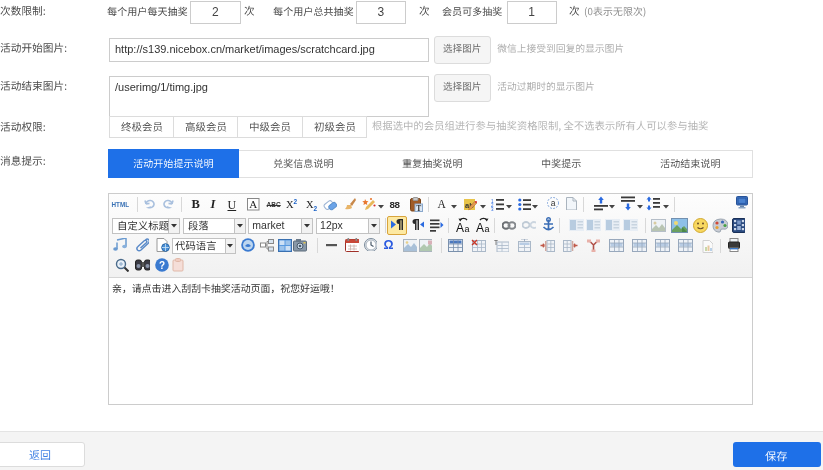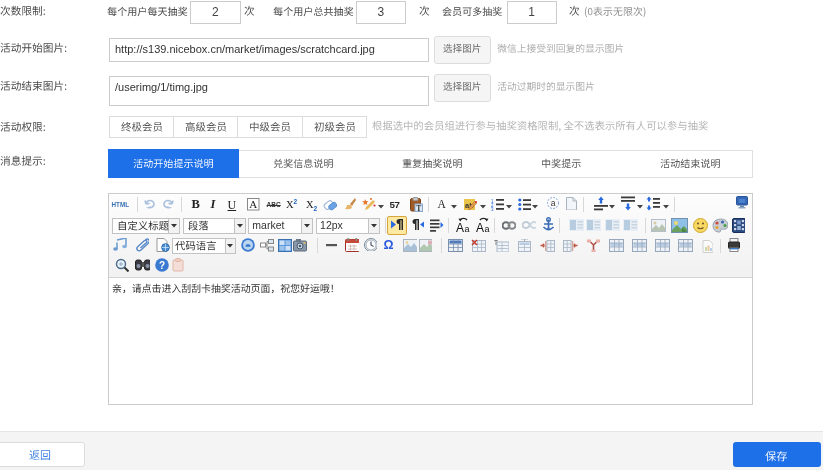--- a/index.html
+++ b/index.html
@@ -42,21 +42,21 @@
 <div class="btn" style="left:434px;top:35.5px;width:56.5px;height:28.5px"></div>
 <div style="position:absolute;left:443.3px;top:43.0px;line-height:0"><svg width="38.4" height="12.7" viewBox="0 -8.83 38.4 12.67">
       <path d="M0.6 -7.3C1.1 -6.9 1.8 -6.2 2.1 -5.7L2.7 -6.2C2.4 -6.6 1.7 -7.3 1.1 -7.7ZM4.3 -7.8C4.1 -6.9 3.6 -6.1 3.1 -5.5C3.3 -5.4 3.6 -5.2 3.7 -5.1C4.0 -5.4 4.2 -5.7 4.4 -6.1H5.8V-4.7H3.1V-4.1H4.8C4.6 -2.8 4.3 -1.9 2.8 -1.4C3.0 -1.2 3.2 -1.0 3.3 -0.8C4.9 -1.4 5.3 -2.5 5.5 -4.1H6.5V-1.8C6.5 -1.1 6.7 -0.9 7.4 -0.9C7.5 -0.9 8.2 -0.9 8.3 -0.9C8.9 -0.9 9.1 -1.2 9.2 -2.4C9.0 -2.5 8.7 -2.6 8.6 -2.7C8.5 -1.7 8.5 -1.6 8.3 -1.6C8.1 -1.6 7.6 -1.6 7.5 -1.6C7.3 -1.6 7.2 -1.6 7.2 -1.8V-4.1H9.1V-4.7H6.5V-6.1H8.7V-6.7H6.5V-8.0H5.8V-6.7H4.7C4.8 -7.0 4.9 -7.3 5.0 -7.6ZM2.4 -4.4H0.5V-3.7H1.7V-0.8C1.3 -0.6 0.9 -0.3 0.4 0.1L0.9 0.8C1.5 0.2 2.0 -0.3 2.3 -0.3C2.5 -0.3 2.8 -0.0 3.2 0.2C3.8 0.6 4.6 0.7 5.8 0.7C6.7 0.7 8.3 0.6 9.1 0.6C9.1 0.3 9.2 -0.0 9.3 -0.2C8.3 -0.1 6.9 -0.0 5.8 -0.0C4.8 -0.0 3.9 -0.1 3.4 -0.4C2.9 -0.7 2.7 -0.9 2.4 -1.0Z M11.3 -8.1V-6.1H10.0V-5.5H11.3V-3.4C10.8 -3.3 10.3 -3.1 9.9 -3.0L10.1 -2.3L11.3 -2.7V-0.1C11.3 0.0 11.3 0.0 11.1 0.1C11.0 0.1 10.6 0.1 10.2 0.0C10.3 0.2 10.4 0.5 10.4 0.7C11.1 0.7 11.4 0.7 11.7 0.6C11.9 0.5 12.0 0.3 12.0 -0.1V-2.9L13.1 -3.3L13.0 -4.0L12.0 -3.6V-5.5H13.1V-6.1H12.0V-8.1ZM17.3 -6.9C17.0 -6.4 16.5 -6.0 16.0 -5.6C15.5 -6.0 15.0 -6.4 14.7 -6.9ZM13.4 -7.6V-6.9H14.0C14.4 -6.3 14.8 -5.7 15.4 -5.2C14.6 -4.8 13.8 -4.4 13.0 -4.2C13.1 -4.1 13.3 -3.8 13.4 -3.6C14.2 -3.9 15.1 -4.3 15.9 -4.8C16.7 -4.3 17.6 -3.9 18.5 -3.6C18.6 -3.8 18.8 -4.1 19.0 -4.2C18.0 -4.4 17.2 -4.8 16.5 -5.2C17.3 -5.8 17.9 -6.5 18.3 -7.3L17.9 -7.6L17.8 -7.6ZM15.6 -4.0V-3.1H13.6V-2.5H15.6V-1.5H13.1V-0.8H15.6V0.8H16.3V-0.8H18.8V-1.5H16.3V-2.5H18.1V-3.1H16.3V-4.0Z M22.8 -2.7C23.6 -2.5 24.5 -2.2 25.1 -1.9L25.4 -2.4C24.8 -2.6 23.9 -3.0 23.1 -3.1ZM21.8 -1.5C23.2 -1.3 24.8 -0.9 25.7 -0.6L26.1 -1.1C25.1 -1.4 23.5 -1.8 22.2 -1.9ZM20.0 -7.6V0.8H20.7V0.4H27.3V0.8H28.0V-7.6ZM20.7 -0.3V-7.0H27.3V-0.3ZM23.2 -6.8C22.7 -6.0 21.9 -5.3 21.0 -4.8C21.2 -4.7 21.4 -4.5 21.6 -4.3C21.8 -4.5 22.1 -4.8 22.4 -5.0C22.7 -4.7 23.1 -4.4 23.5 -4.2C22.6 -3.8 21.7 -3.5 20.9 -3.3C21.0 -3.2 21.1 -2.9 21.2 -2.7C22.2 -3.0 23.2 -3.3 24.1 -3.8C24.9 -3.4 25.8 -3.0 26.7 -2.8C26.8 -3.0 27.0 -3.3 27.1 -3.4C26.3 -3.5 25.4 -3.8 24.7 -4.1C25.4 -4.6 26.0 -5.2 26.4 -5.8L26.0 -6.1L25.9 -6.0H23.4C23.5 -6.2 23.7 -6.4 23.8 -6.6ZM22.8 -5.4 22.9 -5.5H25.4C25.0 -5.1 24.6 -4.8 24.1 -4.5C23.6 -4.7 23.1 -5.1 22.8 -5.4Z M30.5 -7.8V-4.6C30.5 -2.9 30.4 -1.1 29.2 0.2C29.3 0.3 29.6 0.6 29.7 0.8C30.6 -0.2 31.0 -1.4 31.2 -2.6H35.2V0.8H36.0V-3.3H31.2C31.3 -3.7 31.3 -4.2 31.3 -4.6V-4.8H37.5V-5.6H34.8V-8.1H34.0V-5.6H31.3V-7.8Z" fill="#666666"></path>
     </svg></div>
 <div style="position:absolute;left:497.0px;top:42.5px;line-height:0"><svg width="127.4" height="12.9" viewBox="0 -9.02 127.4 12.94">
       <path d="M1.9 -8.2C1.6 -7.6 0.9 -6.8 0.3 -6.3C0.4 -6.2 0.6 -5.9 0.7 -5.7C1.4 -6.3 2.1 -7.2 2.6 -8.0ZM3.2 -3.1V-2.0C3.2 -1.3 3.1 -0.4 2.5 0.3C2.6 0.4 2.9 0.6 2.9 0.7C3.7 -0.0 3.8 -1.1 3.8 -2.0V-2.5H5.1V-1.4C5.1 -1.0 5.0 -0.9 4.9 -0.8C4.9 -0.6 5.1 -0.3 5.1 -0.2C5.3 -0.3 5.5 -0.5 6.7 -1.3C6.6 -1.4 6.5 -1.7 6.5 -1.9L5.7 -1.4V-3.1ZM7.2 -5.6H8.4C8.3 -4.4 8.1 -3.3 7.7 -2.4C7.4 -3.3 7.3 -4.2 7.1 -5.2ZM2.8 -4.4V-3.7H6.0V-3.8C6.2 -3.7 6.3 -3.5 6.4 -3.4C6.5 -3.6 6.6 -3.9 6.7 -4.1C6.9 -3.2 7.1 -2.4 7.4 -1.6C6.9 -0.9 6.4 -0.2 5.6 0.3C5.7 0.4 5.9 0.7 6.0 0.8C6.7 0.3 7.3 -0.2 7.7 -0.9C8.0 -0.2 8.5 0.4 9.0 0.7C9.1 0.6 9.3 0.3 9.5 0.2C8.9 -0.2 8.4 -0.8 8.1 -1.6C8.6 -2.7 8.9 -4.0 9.1 -5.6H9.4V-6.2H7.4C7.5 -6.8 7.6 -7.5 7.7 -8.1L7.0 -8.2C6.8 -6.7 6.6 -5.2 6.0 -4.2V-4.4ZM3.0 -7.4V-5.1H6.0V-7.4H5.5V-5.7H4.8V-8.2H4.2V-5.7H3.5V-7.4ZM2.1 -6.3C1.7 -5.2 0.9 -4.2 0.2 -3.5C0.3 -3.3 0.5 -3.0 0.6 -2.9C0.9 -3.1 1.2 -3.5 1.4 -3.8V0.8H2.1V-4.8C2.4 -5.2 2.6 -5.6 2.8 -6.0Z M13.5 -5.2V-4.6H18.3V-5.2ZM13.5 -3.8V-3.2H18.3V-3.8ZM12.8 -6.6V-6.0H19.1V-6.6ZM15.1 -8.0C15.4 -7.6 15.7 -7.0 15.8 -6.7L16.5 -7.0C16.3 -7.3 16.0 -7.8 15.7 -8.2ZM13.4 -2.4V0.8H14.1V0.4H17.7V0.8H18.4V-2.4ZM14.1 -0.2V-1.8H17.7V-0.2ZM12.3 -8.2C11.8 -6.7 11.0 -5.2 10.1 -4.3C10.2 -4.1 10.5 -3.8 10.5 -3.6C10.8 -4.0 11.2 -4.4 11.5 -4.9V0.8H12.1V-6.0C12.5 -6.7 12.7 -7.3 13.0 -8.0Z M23.8 -8.1V-0.4H20.1V0.3H28.9V-0.4H24.6V-4.3H28.2V-5.1H24.6V-8.1Z M33.9 -6.2C34.2 -5.8 34.4 -5.3 34.6 -4.9L35.2 -5.2C35.0 -5.5 34.7 -6.1 34.4 -6.5ZM31.0 -8.2V-6.3H29.8V-5.6H31.0V-3.4C30.5 -3.3 30.0 -3.1 29.7 -3.0L29.9 -2.3L31.0 -2.7V-0.1C31.0 0.0 30.9 0.1 30.8 0.1C30.7 0.1 30.3 0.1 30.0 0.1C30.0 0.3 30.1 0.6 30.2 0.8C30.7 0.8 31.1 0.7 31.3 0.6C31.6 0.5 31.7 0.3 31.7 -0.1V-2.9L32.6 -3.2L32.5 -3.9L31.7 -3.6V-5.6H32.6V-6.3H31.7V-8.2ZM35.0 -8.0C35.1 -7.8 35.3 -7.5 35.4 -7.2H33.2V-6.6H38.5V-7.2H36.2C36.0 -7.5 35.8 -7.9 35.6 -8.2ZM36.9 -6.4C36.8 -6.0 36.4 -5.3 36.1 -4.9H32.8V-4.3H38.7V-4.9H36.8C37.1 -5.3 37.4 -5.8 37.6 -6.2ZM36.9 -2.6C36.7 -1.9 36.4 -1.5 36.0 -1.1C35.4 -1.3 34.9 -1.5 34.3 -1.6C34.5 -1.9 34.7 -2.2 34.9 -2.6ZM33.3 -1.3C34.0 -1.1 34.7 -0.9 35.3 -0.6C34.7 -0.2 33.7 0.0 32.5 0.1C32.7 0.3 32.8 0.6 32.8 0.8C34.3 0.6 35.3 0.2 36.1 -0.3C36.9 0.1 37.6 0.5 38.1 0.8L38.6 0.2C38.1 -0.1 37.4 -0.4 36.7 -0.8C37.1 -1.2 37.4 -1.8 37.6 -2.6H38.8V-3.2H35.3C35.5 -3.5 35.6 -3.8 35.7 -4.1L35.0 -4.2C34.9 -3.9 34.7 -3.5 34.5 -3.2H32.7V-2.6H34.2C33.9 -2.1 33.6 -1.7 33.3 -1.3Z M47.2 -8.3C45.6 -7.9 42.5 -7.7 40.0 -7.5C40.1 -7.4 40.2 -7.1 40.2 -6.9C42.7 -7.0 45.8 -7.3 47.7 -7.7ZM43.4 -6.9C43.7 -6.5 43.9 -5.8 43.9 -5.5L44.6 -5.6C44.6 -6.0 44.3 -6.6 44.1 -7.1ZM46.8 -7.1C46.6 -6.6 46.2 -5.9 45.9 -5.4H41.6L42.1 -5.6C42.0 -5.9 41.7 -6.5 41.5 -6.9L40.8 -6.7C41.1 -6.3 41.4 -5.8 41.5 -5.4H39.9V-3.4H40.6V-4.8H47.6V-3.4H48.3V-5.4H46.6C46.9 -5.8 47.3 -6.4 47.5 -6.9ZM46.0 -3.0C45.5 -2.3 44.9 -1.7 44.1 -1.3C43.3 -1.7 42.7 -2.3 42.2 -3.0ZM41.1 -3.6V-3.0H41.5L41.4 -2.9C41.9 -2.1 42.6 -1.4 43.4 -0.9C42.3 -0.4 41.0 -0.1 39.7 0.1C39.9 0.3 40.1 0.6 40.1 0.8C41.6 0.5 42.9 0.1 44.1 -0.5C45.2 0.1 46.6 0.5 48.0 0.8C48.1 0.5 48.3 0.2 48.5 0.1C47.1 -0.1 45.9 -0.4 44.8 -0.9C45.8 -1.5 46.6 -2.3 47.1 -3.4L46.6 -3.7L46.5 -3.6Z M55.3 -7.4V-1.5H56.0V-7.4ZM57.2 -8.1V-0.4C57.2 -0.2 57.2 -0.1 57.0 -0.1C56.8 -0.1 56.3 -0.1 55.7 -0.2C55.8 0.0 56.0 0.4 56.0 0.6C56.7 0.6 57.2 0.6 57.5 0.4C57.8 0.3 57.9 0.1 57.9 -0.4V-8.1ZM49.6 -0.4 49.8 0.3C51.1 0.0 52.9 -0.3 54.7 -0.7L54.6 -1.3L52.6 -0.9V-2.5H54.5V-3.1H52.6V-4.2H51.9V-3.1H50.0V-2.5H51.9V-0.8ZM50.2 -4.3C50.4 -4.4 50.8 -4.4 53.8 -4.7C54.0 -4.5 54.1 -4.3 54.2 -4.1L54.7 -4.5C54.4 -5.1 53.8 -6.0 53.3 -6.6L52.7 -6.3C53.0 -6.0 53.2 -5.7 53.4 -5.3L50.9 -5.1C51.3 -5.6 51.7 -6.3 52.1 -6.9H54.7V-7.6H49.7V-6.9H51.3C50.9 -6.2 50.5 -5.6 50.4 -5.4C50.2 -5.2 50.1 -5.0 49.9 -5.0C50.0 -4.8 50.1 -4.5 50.2 -4.3Z M62.5 -4.9H64.9V-2.7H62.5ZM61.8 -5.6V-2.0H65.6V-5.6ZM59.6 -7.8V0.8H60.4V0.2H67.0V0.8H67.8V-7.8ZM60.4 -0.5V-7.1H67.0V-0.5Z M71.4 -4.3H76.0V-3.7H71.4ZM71.4 -5.5H76.0V-4.8H71.4ZM70.7 -6.0V-3.1H71.8C71.2 -2.4 70.4 -1.7 69.5 -1.2C69.7 -1.1 69.9 -0.9 70.0 -0.8C70.4 -1.0 70.8 -1.3 71.2 -1.6C71.6 -1.2 72.1 -0.8 72.7 -0.5C71.5 -0.2 70.2 0.0 68.9 0.1C69.0 0.3 69.2 0.6 69.2 0.8C70.7 0.6 72.2 0.4 73.6 -0.1C74.8 0.3 76.1 0.6 77.6 0.7C77.7 0.5 77.9 0.2 78.0 0.1C76.7 -0.0 75.5 -0.2 74.4 -0.5C75.3 -1.0 76.1 -1.5 76.6 -2.2L76.2 -2.5L76.0 -2.5H72.1C72.3 -2.7 72.4 -2.9 72.6 -3.1L72.5 -3.1H76.7V-6.0ZM71.2 -8.2C70.8 -7.3 69.9 -6.4 69.1 -5.8C69.2 -5.6 69.4 -5.3 69.5 -5.2C70.1 -5.6 70.6 -6.1 71.0 -6.7H77.4V-7.3H71.5C71.6 -7.5 71.8 -7.8 71.9 -8.0ZM75.5 -1.9C75.0 -1.5 74.3 -1.1 73.5 -0.8C72.8 -1.1 72.2 -1.5 71.7 -1.9Z M83.8 -4.1C84.3 -3.4 85.0 -2.5 85.3 -1.9L85.9 -2.2C85.6 -2.8 84.9 -3.8 84.4 -4.5ZM80.8 -8.3C80.7 -7.8 80.5 -7.1 80.4 -6.7H79.3V0.5H79.9V-0.2H82.7V-6.7H81.0C81.2 -7.1 81.4 -7.6 81.5 -8.1ZM79.9 -6.0H82.0V-3.9H79.9ZM79.9 -0.9V-3.3H82.0V-0.9ZM84.3 -8.3C83.9 -6.9 83.4 -5.6 82.7 -4.7C82.9 -4.6 83.2 -4.4 83.4 -4.3C83.7 -4.7 84.0 -5.3 84.3 -6.0H86.8C86.7 -2.1 86.5 -0.6 86.2 -0.2C86.1 -0.1 86.0 -0.1 85.8 -0.1C85.6 -0.1 85.0 -0.1 84.3 -0.1C84.5 0.1 84.5 0.4 84.6 0.6C85.1 0.6 85.7 0.6 86.0 0.6C86.4 0.6 86.6 0.5 86.8 0.2C87.2 -0.3 87.3 -1.8 87.5 -6.3C87.5 -6.4 87.5 -6.7 87.5 -6.7H84.5C84.7 -7.1 84.8 -7.6 85.0 -8.1Z M90.6 -5.6H95.6V-4.6H90.6ZM90.6 -7.2H95.6V-6.2H90.6ZM89.9 -7.8V-4.0H96.4V-7.8ZM96.2 -3.2C95.9 -2.6 95.3 -1.8 94.9 -1.2L95.5 -1.0C95.9 -1.5 96.5 -2.3 96.9 -2.9ZM89.4 -2.9C89.8 -2.3 90.3 -1.4 90.5 -0.9L91.1 -1.2C90.9 -1.7 90.4 -2.5 90.0 -3.2ZM93.8 -3.6V-0.4H92.3V-3.6H91.6V-0.4H88.6V0.3H97.6V-0.4H94.5V-3.6Z M100.3 -3.4C99.9 -2.3 99.1 -1.2 98.3 -0.5C98.5 -0.5 98.9 -0.2 99.0 -0.1C99.8 -0.9 100.6 -2.0 101.0 -3.2ZM104.7 -3.1C105.4 -2.2 106.2 -0.9 106.4 -0.1L107.2 -0.4C106.9 -1.3 106.1 -2.5 105.4 -3.4ZM99.5 -7.5V-6.8H106.4V-7.5ZM98.6 -5.1V-4.4H102.5V-0.2C102.5 -0.0 102.5 0.0 102.3 0.0C102.1 0.0 101.4 0.0 100.8 0.0C100.9 0.2 101.0 0.5 101.0 0.8C101.9 0.8 102.5 0.8 102.8 0.6C103.2 0.5 103.3 0.3 103.3 -0.2V-4.4H107.2V-5.1Z M111.5 -2.7C112.3 -2.6 113.3 -2.2 113.8 -2.0L114.1 -2.5C113.6 -2.7 112.6 -3.0 111.8 -3.2ZM110.5 -1.5C111.8 -1.3 113.5 -0.9 114.5 -0.6L114.8 -1.1C113.9 -1.5 112.2 -1.8 110.8 -2.0ZM108.6 -7.8V0.8H109.3V0.4H116.1V0.8H116.8V-7.8ZM109.3 -0.3V-7.1H116.1V-0.3ZM111.9 -6.9C111.4 -6.1 110.5 -5.4 109.7 -4.9C109.8 -4.8 110.1 -4.5 110.2 -4.4C110.5 -4.6 110.8 -4.9 111.1 -5.1C111.4 -4.8 111.8 -4.5 112.2 -4.3C111.3 -3.9 110.4 -3.6 109.5 -3.4C109.6 -3.3 109.8 -3.0 109.9 -2.8C110.8 -3.0 111.8 -3.4 112.8 -3.9C113.6 -3.4 114.5 -3.1 115.5 -2.9C115.5 -3.1 115.7 -3.3 115.9 -3.5C115.0 -3.6 114.1 -3.9 113.4 -4.2C114.1 -4.7 114.7 -5.3 115.1 -5.9L114.7 -6.2L114.6 -6.2H112.1C112.2 -6.3 112.4 -6.5 112.5 -6.7ZM111.5 -5.5 111.6 -5.6H114.1C113.8 -5.2 113.3 -4.9 112.8 -4.6C112.3 -4.8 111.8 -5.2 111.5 -5.5Z M119.4 -8.0V-4.7C119.4 -3.0 119.2 -1.2 118.0 0.2C118.2 0.4 118.4 0.6 118.6 0.8C119.5 -0.2 119.9 -1.4 120.0 -2.6H124.1V0.8H124.9V-3.4H120.1C120.1 -3.8 120.1 -4.3 120.1 -4.7V-4.9H126.4V-5.7H123.7V-8.2H122.9V-5.7H120.1V-8.0Z" fill="#aaaaaa"></path>
     </svg></div>
 <div style="position:absolute;left:0.0px;top:79.7px;line-height:0"><svg width="67.2" height="14.1" viewBox="0 -9.84 67.2 14.12">
       <path d="M1.0 -8.3C1.6 -7.9 2.5 -7.4 3.0 -7.1L3.4 -7.7C3.0 -8.0 2.1 -8.5 1.4 -8.8ZM0.4 -5.3C1.1 -5.0 2.0 -4.5 2.4 -4.2L2.9 -4.8C2.4 -5.1 1.5 -5.6 0.9 -5.9ZM0.7 0.2 1.4 0.7C2.0 -0.3 2.8 -1.6 3.3 -2.7L2.7 -3.3C2.1 -2.1 1.3 -0.7 0.7 0.2ZM3.4 -5.9V-5.1H6.5V-3.3H4.2V0.8H4.9V0.4H8.8V0.8H9.5V-3.3H7.3V-5.1H10.2V-5.9H7.3V-7.7C8.2 -7.9 9.1 -8.1 9.8 -8.3L9.1 -8.9C8.0 -8.5 5.8 -8.2 3.9 -8.0C4.0 -7.8 4.1 -7.5 4.2 -7.3C4.9 -7.4 5.7 -7.5 6.5 -7.6V-5.9ZM4.9 -0.3V-2.6H8.8V-0.3Z M11.7 -8.1V-7.4H15.8V-8.1ZM17.7 -8.8C17.7 -8.0 17.7 -7.3 17.7 -6.5H16.1V-5.7H17.6C17.5 -3.3 17.1 -1.1 15.6 0.3C15.8 0.4 16.1 0.7 16.2 0.8C17.8 -0.7 18.3 -3.1 18.4 -5.7H20.0C19.9 -1.9 19.8 -0.5 19.5 -0.2C19.4 -0.1 19.2 -0.0 19.0 -0.0C18.8 -0.0 18.3 -0.0 17.7 -0.1C17.8 0.1 17.9 0.5 17.9 0.7C18.5 0.7 19.1 0.7 19.4 0.7C19.7 0.7 19.9 0.6 20.2 0.3C20.5 -0.2 20.7 -1.7 20.8 -6.1C20.8 -6.2 20.8 -6.5 20.8 -6.5H18.4C18.5 -7.3 18.5 -8.0 18.5 -8.8ZM11.7 -0.5 11.7 -0.5V-0.5C11.9 -0.6 12.3 -0.7 15.3 -1.4L15.5 -0.7L16.2 -0.9C16.0 -1.7 15.5 -2.9 15.1 -3.9L14.4 -3.7C14.6 -3.2 14.9 -2.6 15.0 -2.1L12.5 -1.5C12.9 -2.5 13.3 -3.7 13.6 -4.8H16.0V-5.6H11.3V-4.8H12.8C12.5 -3.6 12.0 -2.3 11.9 -2.0C11.7 -1.6 11.6 -1.3 11.4 -1.2C11.5 -1.0 11.6 -0.6 11.7 -0.5Z M21.8 -0.6 21.9 0.3C23.0 0.0 24.4 -0.3 25.7 -0.6L25.7 -1.3C24.2 -1.0 22.8 -0.7 21.8 -0.6ZM22.0 -4.6C22.2 -4.6 22.4 -4.7 23.8 -4.9C23.3 -4.2 22.9 -3.6 22.7 -3.4C22.3 -3.1 22.1 -2.8 21.8 -2.7C21.9 -2.5 22.0 -2.1 22.1 -2.0C22.3 -2.1 22.7 -2.2 25.7 -2.7C25.7 -2.9 25.6 -3.2 25.7 -3.4L23.3 -3.1C24.1 -4.0 25.0 -5.1 25.7 -6.3L25.0 -6.7C24.8 -6.3 24.5 -6.0 24.3 -5.6L22.9 -5.5C23.5 -6.4 24.1 -7.5 24.6 -8.6L23.8 -8.9C23.3 -7.7 22.6 -6.3 22.3 -6.0C22.1 -5.7 21.9 -5.4 21.7 -5.4C21.8 -5.1 22.0 -4.7 22.0 -4.6ZM28.2 -9.0V-7.6H25.8V-6.8H28.2V-5.1H26.0V-4.3H31.3V-5.1H29.1V-6.8H31.5V-7.6H29.1V-9.0ZM26.3 -3.3V0.8H27.1V0.4H30.2V0.8H31.0V-3.3ZM27.1 -0.3V-2.5H30.2V-0.3Z M33.7 -5.9V-2.8H36.6C35.6 -1.7 34.0 -0.7 32.5 -0.2C32.7 -0.0 33.0 0.3 33.1 0.5C34.5 -0.1 36.0 -1.1 37.0 -2.2V0.9H37.8V-2.3C38.9 -1.1 40.4 -0.1 41.9 0.5C42.0 0.3 42.2 -0.0 42.4 -0.2C40.9 -0.7 39.3 -1.7 38.3 -2.8H41.3V-5.9H37.8V-7.1H42.0V-7.9H37.8V-9.0H37.0V-7.9H32.9V-7.1H37.0V-5.9ZM34.4 -5.2H37.0V-3.6H34.4ZM37.8 -5.2H40.5V-3.6H37.8Z M46.8 -3.0C47.7 -2.8 48.8 -2.4 49.4 -2.1L49.7 -2.7C49.1 -3.0 48.0 -3.3 47.2 -3.5ZM45.7 -1.6C47.2 -1.4 49.1 -1.0 50.1 -0.7L50.5 -1.3C49.4 -1.6 47.6 -2.0 46.1 -2.2ZM43.7 -8.5V0.9H44.5V0.4H51.8V0.9H52.6V-8.5ZM44.5 -0.3V-7.8H51.8V-0.3ZM47.2 -7.6C46.7 -6.7 45.8 -5.9 44.9 -5.3C45.0 -5.2 45.3 -5.0 45.4 -4.8C45.7 -5.1 46.1 -5.3 46.4 -5.6C46.7 -5.3 47.1 -4.9 47.6 -4.6C46.6 -4.2 45.6 -3.9 44.7 -3.7C44.8 -3.6 45.0 -3.2 45.0 -3.0C46.1 -3.3 47.2 -3.7 48.2 -4.2C49.1 -3.8 50.1 -3.4 51.2 -3.2C51.3 -3.4 51.5 -3.6 51.6 -3.8C50.7 -3.9 49.7 -4.2 48.9 -4.6C49.7 -5.1 50.4 -5.8 50.8 -6.5L50.4 -6.8L50.2 -6.7H47.5C47.6 -6.9 47.8 -7.1 47.9 -7.3ZM46.8 -6.0 46.9 -6.1H49.7C49.3 -5.7 48.8 -5.3 48.2 -5.0C47.7 -5.3 47.2 -5.6 46.8 -6.0Z M55.4 -8.7V-5.1C55.4 -3.3 55.3 -1.3 53.9 0.2C54.1 0.4 54.4 0.7 54.5 0.9C55.5 -0.2 56.0 -1.5 56.1 -2.9H60.6V0.9H61.5V-3.7H56.2C56.2 -4.2 56.3 -4.7 56.3 -5.1V-5.4H63.2V-6.2H60.1V-9.0H59.3V-6.2H56.3V-8.7Z M65.7 -4.2C66.1 -4.2 66.4 -4.5 66.4 -4.9C66.4 -5.4 66.1 -5.7 65.7 -5.7C65.3 -5.7 65.0 -5.4 65.0 -4.9C65.0 -4.5 65.3 -4.2 65.7 -4.2ZM65.7 0.1C66.1 0.1 66.4 -0.2 66.4 -0.6C66.4 -1.0 66.1 -1.3 65.7 -1.3C65.3 -1.3 65.0 -1.0 65.0 -0.6C65.0 -0.2 65.3 0.1 65.7 0.1Z" fill="#4a4a4a"></path>
     </svg></div>
-<div class="inp" style="left:109px;top:76px;width:320px;height:30px;padding-left:5px">/userimg/1/timg.jpg</div>
+<div class="inp" style="left:109px;top:76px;width:320px;height:41px;padding-left:5px">/userimg/1/timg.jpg</div>
 <div class="btn" style="left:434px;top:73.5px;width:56.5px;height:28.5px"></div>
 <div style="position:absolute;left:443.3px;top:81.0px;line-height:0"><svg width="38.4" height="12.7" viewBox="0 -8.83 38.4 12.67">
       <path d="M0.6 -7.3C1.1 -6.9 1.8 -6.2 2.1 -5.7L2.7 -6.2C2.4 -6.6 1.7 -7.3 1.1 -7.7ZM4.3 -7.8C4.1 -6.9 3.6 -6.1 3.1 -5.5C3.3 -5.4 3.6 -5.2 3.7 -5.1C4.0 -5.4 4.2 -5.7 4.4 -6.1H5.8V-4.7H3.1V-4.1H4.8C4.6 -2.8 4.3 -1.9 2.8 -1.4C3.0 -1.2 3.2 -1.0 3.3 -0.8C4.9 -1.4 5.3 -2.5 5.5 -4.1H6.5V-1.8C6.5 -1.1 6.7 -0.9 7.4 -0.9C7.5 -0.9 8.2 -0.9 8.3 -0.9C8.9 -0.9 9.1 -1.2 9.2 -2.4C9.0 -2.5 8.7 -2.6 8.6 -2.7C8.5 -1.7 8.5 -1.6 8.3 -1.6C8.1 -1.6 7.6 -1.6 7.5 -1.6C7.3 -1.6 7.2 -1.6 7.2 -1.8V-4.1H9.1V-4.7H6.5V-6.1H8.7V-6.7H6.5V-8.0H5.8V-6.7H4.7C4.8 -7.0 4.9 -7.3 5.0 -7.6ZM2.4 -4.4H0.5V-3.7H1.7V-0.8C1.3 -0.6 0.9 -0.3 0.4 0.1L0.9 0.8C1.5 0.2 2.0 -0.3 2.3 -0.3C2.5 -0.3 2.8 -0.0 3.2 0.2C3.8 0.6 4.6 0.7 5.8 0.7C6.7 0.7 8.3 0.6 9.1 0.6C9.1 0.3 9.2 -0.0 9.3 -0.2C8.3 -0.1 6.9 -0.0 5.8 -0.0C4.8 -0.0 3.9 -0.1 3.4 -0.4C2.9 -0.7 2.7 -0.9 2.4 -1.0Z M11.3 -8.1V-6.1H10.0V-5.5H11.3V-3.4C10.8 -3.3 10.3 -3.1 9.9 -3.0L10.1 -2.3L11.3 -2.7V-0.1C11.3 0.0 11.3 0.0 11.1 0.1C11.0 0.1 10.6 0.1 10.2 0.0C10.3 0.2 10.4 0.5 10.4 0.7C11.1 0.7 11.4 0.7 11.7 0.6C11.9 0.5 12.0 0.3 12.0 -0.1V-2.9L13.1 -3.3L13.0 -4.0L12.0 -3.6V-5.5H13.1V-6.1H12.0V-8.1ZM17.3 -6.9C17.0 -6.4 16.5 -6.0 16.0 -5.6C15.5 -6.0 15.0 -6.4 14.7 -6.9ZM13.4 -7.6V-6.9H14.0C14.4 -6.3 14.8 -5.7 15.4 -5.2C14.6 -4.8 13.8 -4.4 13.0 -4.2C13.1 -4.1 13.3 -3.8 13.4 -3.6C14.2 -3.9 15.1 -4.3 15.9 -4.8C16.7 -4.3 17.6 -3.9 18.5 -3.6C18.6 -3.8 18.8 -4.1 19.0 -4.2C18.0 -4.4 17.2 -4.8 16.5 -5.2C17.3 -5.8 17.9 -6.5 18.3 -7.3L17.9 -7.6L17.8 -7.6ZM15.6 -4.0V-3.1H13.6V-2.5H15.6V-1.5H13.1V-0.8H15.6V0.8H16.3V-0.8H18.8V-1.5H16.3V-2.5H18.1V-3.1H16.3V-4.0Z M22.8 -2.7C23.6 -2.5 24.5 -2.2 25.1 -1.9L25.4 -2.4C24.8 -2.6 23.9 -3.0 23.1 -3.1ZM21.8 -1.5C23.2 -1.3 24.8 -0.9 25.7 -0.6L26.1 -1.1C25.1 -1.4 23.5 -1.8 22.2 -1.9ZM20.0 -7.6V0.8H20.7V0.4H27.3V0.8H28.0V-7.6ZM20.7 -0.3V-7.0H27.3V-0.3ZM23.2 -6.8C22.7 -6.0 21.9 -5.3 21.0 -4.8C21.2 -4.7 21.4 -4.5 21.6 -4.3C21.8 -4.5 22.1 -4.8 22.4 -5.0C22.7 -4.7 23.1 -4.4 23.5 -4.2C22.6 -3.8 21.7 -3.5 20.9 -3.3C21.0 -3.2 21.1 -2.9 21.2 -2.7C22.2 -3.0 23.2 -3.3 24.1 -3.8C24.9 -3.4 25.8 -3.0 26.7 -2.8C26.8 -3.0 27.0 -3.3 27.1 -3.4C26.3 -3.5 25.4 -3.8 24.7 -4.1C25.4 -4.6 26.0 -5.2 26.4 -5.8L26.0 -6.1L25.9 -6.0H23.4C23.5 -6.2 23.7 -6.4 23.8 -6.6ZM22.8 -5.4 22.9 -5.5H25.4C25.0 -5.1 24.6 -4.8 24.1 -4.5C23.6 -4.7 23.1 -5.1 22.8 -5.4Z M30.5 -7.8V-4.6C30.5 -2.9 30.4 -1.1 29.2 0.2C29.3 0.3 29.6 0.6 29.7 0.8C30.6 -0.2 31.0 -1.4 31.2 -2.6H35.2V0.8H36.0V-3.3H31.2C31.3 -3.7 31.3 -4.2 31.3 -4.6V-4.8H37.5V-5.6H34.8V-8.1H34.0V-5.6H31.3V-7.8Z" fill="#666666"></path>
     </svg></div>
 <div style="position:absolute;left:497.0px;top:80.5px;line-height:0"><svg width="98.0" height="12.9" viewBox="0 -9.02 98.0 12.94">
       <path d="M0.9 -7.6C1.5 -7.3 2.3 -6.8 2.7 -6.5L3.2 -7.1C2.7 -7.4 1.9 -7.8 1.3 -8.1ZM0.4 -4.9C1.0 -4.6 1.8 -4.1 2.2 -3.8L2.6 -4.4C2.2 -4.7 1.4 -5.1 0.8 -5.4ZM0.6 0.2 1.3 0.7C1.8 -0.3 2.5 -1.5 3.0 -2.5L2.5 -3.0C1.9 -1.9 1.2 -0.6 0.6 0.2ZM3.1 -5.4V-4.7H6.0V-3.0H3.8V0.8H4.5V0.4H8.0V0.7H8.7V-3.0H6.7V-4.7H9.4V-5.4H6.7V-7.1C7.5 -7.2 8.3 -7.4 9.0 -7.6L8.4 -8.2C7.3 -7.8 5.3 -7.5 3.6 -7.3C3.7 -7.2 3.8 -6.9 3.8 -6.7C4.5 -6.8 5.2 -6.9 6.0 -7.0V-5.4ZM4.5 -0.3V-2.4H8.0V-0.3Z M10.7 -7.4V-6.8H14.5V-7.4ZM16.2 -8.1C16.2 -7.4 16.2 -6.7 16.2 -6.0H14.8V-5.3H16.1C16.0 -3.0 15.6 -1.0 14.3 0.2C14.5 0.4 14.7 0.6 14.9 0.8C16.3 -0.6 16.7 -2.8 16.9 -5.3H18.3C18.2 -1.8 18.1 -0.5 17.8 -0.2C17.7 -0.1 17.6 -0.0 17.4 -0.0C17.2 -0.0 16.7 -0.0 16.2 -0.1C16.3 0.1 16.4 0.4 16.4 0.6C16.9 0.7 17.5 0.7 17.8 0.6C18.1 0.6 18.3 0.5 18.5 0.3C18.8 -0.2 18.9 -1.6 19.1 -5.6C19.1 -5.7 19.1 -6.0 19.1 -6.0H16.9C16.9 -6.7 16.9 -7.4 16.9 -8.1ZM10.7 -0.4 10.7 -0.4V-0.4C10.9 -0.6 11.3 -0.7 14.0 -1.3L14.2 -0.6L14.8 -0.8C14.6 -1.5 14.2 -2.7 13.8 -3.6L13.2 -3.4C13.4 -2.9 13.6 -2.4 13.8 -1.9L11.4 -1.4C11.8 -2.3 12.2 -3.4 12.4 -4.4H14.6V-5.1H10.3V-4.4H11.7C11.4 -3.3 11.0 -2.1 10.9 -1.8C10.7 -1.4 10.6 -1.2 10.4 -1.1C10.5 -0.9 10.6 -0.6 10.7 -0.4Z M20.4 -7.6C20.9 -7.1 21.6 -6.4 21.8 -5.9L22.4 -6.3C22.1 -6.8 21.5 -7.5 20.9 -8.0ZM23.3 -4.7C23.8 -4.1 24.4 -3.2 24.7 -2.7L25.3 -3.1C25.0 -3.6 24.4 -4.4 23.9 -5.0ZM22.2 -4.6H20.1V-3.9H21.4V-1.3C21.0 -1.1 20.5 -0.7 20.0 -0.1L20.5 0.6C21.0 -0.1 21.5 -0.7 21.8 -0.7C22.0 -0.7 22.3 -0.4 22.7 -0.1C23.4 0.3 24.2 0.4 25.5 0.4C26.4 0.4 28.1 0.4 28.8 0.3C28.8 0.1 29.0 -0.3 29.0 -0.5C28.1 -0.4 26.6 -0.3 25.5 -0.3C24.4 -0.3 23.5 -0.4 22.9 -0.7C22.6 -0.9 22.4 -1.1 22.2 -1.3ZM26.7 -8.2V-6.5H22.9V-5.8H26.7V-1.9C26.7 -1.7 26.6 -1.7 26.4 -1.6C26.2 -1.6 25.5 -1.6 24.8 -1.7C24.9 -1.5 25.0 -1.1 25.1 -0.9C26.0 -0.9 26.6 -0.9 26.9 -1.0C27.3 -1.2 27.4 -1.4 27.4 -1.9V-5.8H28.8V-6.5H27.4V-8.2Z M31.1 -1.4C30.9 -0.7 30.3 -0.1 29.8 0.4C30.0 0.5 30.3 0.7 30.4 0.8C30.9 0.3 31.5 -0.5 31.8 -1.2ZM32.5 -1.1C32.9 -0.6 33.4 0.0 33.6 0.4L34.2 0.1C34.0 -0.3 33.5 -1.0 33.1 -1.4ZM37.8 -7.1V-5.5H35.8V-7.1ZM35.1 -7.7V-4.2C35.1 -2.8 35.0 -0.9 34.2 0.4C34.3 0.5 34.7 0.7 34.8 0.8C35.4 -0.1 35.6 -1.4 35.7 -2.5H37.8V-0.2C37.8 -0.0 37.7 0.0 37.6 0.0C37.4 0.0 36.9 0.0 36.4 0.0C36.5 0.2 36.6 0.5 36.7 0.7C37.4 0.7 37.8 0.7 38.1 0.6C38.4 0.5 38.5 0.3 38.5 -0.2V-7.7ZM37.8 -4.8V-3.2H35.8C35.8 -3.6 35.8 -3.9 35.8 -4.2V-4.8ZM33.2 -8.1V-6.9H31.4V-8.1H30.7V-6.9H29.9V-6.3H30.7V-2.3H29.8V-1.6H34.6V-2.3H33.9V-6.3H34.6V-6.9H33.9V-8.1ZM31.4 -6.3H33.2V-5.4H31.4ZM31.4 -4.8H33.2V-3.9H31.4ZM31.4 -3.3H33.2V-2.3H31.4Z M43.8 -4.4C44.4 -3.7 45.0 -2.6 45.3 -2.0L46.0 -2.4C45.7 -3.0 45.0 -4.0 44.5 -4.8ZM42.4 -3.9V-1.7H40.7V-3.9ZM42.4 -4.6H40.7V-6.7H42.4ZM40.0 -7.4V-0.2H40.7V-1.0H43.1V-7.4ZM46.7 -8.2V-6.3H43.5V-5.5H46.7V-0.3C46.7 -0.1 46.6 -0.1 46.4 -0.1C46.2 -0.0 45.5 -0.0 44.7 -0.1C44.8 0.1 44.9 0.5 45.0 0.7C46.0 0.7 46.6 0.7 46.9 0.5C47.3 0.4 47.4 0.2 47.4 -0.3V-5.5H48.6V-6.3H47.4V-8.2Z M54.4 -4.1C54.9 -3.4 55.6 -2.5 55.9 -1.9L56.5 -2.2C56.2 -2.8 55.5 -3.8 55.0 -4.5ZM51.4 -8.3C51.3 -7.8 51.1 -7.1 51.0 -6.7H49.9V0.5H50.5V-0.2H53.3V-6.7H51.6C51.8 -7.1 52.0 -7.6 52.1 -8.1ZM50.5 -6.0H52.6V-3.9H50.5ZM50.5 -0.9V-3.3H52.6V-0.9ZM54.9 -8.3C54.5 -6.9 54.0 -5.6 53.3 -4.7C53.5 -4.6 53.8 -4.4 54.0 -4.3C54.3 -4.7 54.6 -5.3 54.9 -6.0H57.4C57.3 -2.1 57.1 -0.6 56.8 -0.2C56.7 -0.1 56.6 -0.1 56.4 -0.1C56.2 -0.1 55.6 -0.1 54.9 -0.1C55.1 0.1 55.1 0.4 55.2 0.6C55.7 0.6 56.3 0.6 56.6 0.6C57.0 0.6 57.2 0.5 57.4 0.2C57.8 -0.3 57.9 -1.8 58.1 -6.3C58.1 -6.4 58.1 -6.7 58.1 -6.7H55.1C55.3 -7.1 55.4 -7.6 55.6 -8.1Z M61.2 -5.6H66.2V-4.6H61.2ZM61.2 -7.2H66.2V-6.2H61.2ZM60.5 -7.8V-4.0H67.0V-7.8ZM66.8 -3.2C66.5 -2.6 65.9 -1.8 65.5 -1.2L66.1 -1.0C66.5 -1.5 67.1 -2.3 67.5 -2.9ZM60.0 -2.9C60.4 -2.3 60.9 -1.4 61.1 -0.9L61.7 -1.2C61.5 -1.7 61.0 -2.5 60.6 -3.2ZM64.4 -3.6V-0.4H62.9V-3.6H62.2V-0.4H59.2V0.3H68.2V-0.4H65.1V-3.6Z M70.9 -3.4C70.5 -2.3 69.7 -1.2 68.9 -0.5C69.1 -0.5 69.5 -0.2 69.6 -0.1C70.4 -0.9 71.2 -2.0 71.6 -3.2ZM75.3 -3.1C76.0 -2.2 76.8 -0.9 77.0 -0.1L77.8 -0.4C77.5 -1.3 76.7 -2.5 76.0 -3.4ZM70.1 -7.5V-6.8H77.0V-7.5ZM69.2 -5.1V-4.4H73.1V-0.2C73.1 -0.0 73.1 0.0 72.9 0.0C72.7 0.0 72.0 0.0 71.4 0.0C71.5 0.2 71.6 0.5 71.6 0.8C72.5 0.8 73.1 0.8 73.4 0.6C73.8 0.5 73.9 0.3 73.9 -0.2V-4.4H77.8V-5.1Z M82.1 -2.7C82.9 -2.6 83.9 -2.2 84.4 -2.0L84.7 -2.5C84.2 -2.7 83.2 -3.0 82.4 -3.2ZM81.1 -1.5C82.4 -1.3 84.1 -0.9 85.1 -0.6L85.4 -1.1C84.5 -1.5 82.8 -1.8 81.4 -2.0ZM79.2 -7.8V0.8H79.9V0.4H86.7V0.8H87.4V-7.8ZM79.9 -0.3V-7.1H86.7V-0.3ZM82.5 -6.9C82.0 -6.1 81.1 -5.4 80.3 -4.9C80.4 -4.8 80.7 -4.5 80.8 -4.4C81.1 -4.6 81.4 -4.9 81.7 -5.1C82.0 -4.8 82.4 -4.5 82.8 -4.3C81.9 -3.9 81.0 -3.6 80.1 -3.4C80.2 -3.3 80.4 -3.0 80.5 -2.8C81.4 -3.0 82.4 -3.4 83.4 -3.9C84.2 -3.4 85.1 -3.1 86.1 -2.9C86.1 -3.1 86.3 -3.3 86.5 -3.5C85.6 -3.6 84.7 -3.9 84.0 -4.2C84.7 -4.7 85.3 -5.3 85.7 -5.9L85.3 -6.2L85.2 -6.2H82.7C82.8 -6.3 83.0 -6.5 83.1 -6.7ZM82.1 -5.5 82.2 -5.6H84.7C84.4 -5.2 83.9 -4.9 83.4 -4.6C82.9 -4.8 82.4 -5.2 82.1 -5.5Z M90.0 -8.0V-4.7C90.0 -3.0 89.8 -1.2 88.6 0.2C88.8 0.4 89.0 0.6 89.2 0.8C90.1 -0.2 90.5 -1.4 90.6 -2.6H94.7V0.8H95.5V-3.4H90.7C90.7 -3.8 90.7 -4.3 90.7 -4.7V-4.9H97.0V-5.7H94.3V-8.2H93.5V-5.7H90.7V-8.0Z" fill="#aaaaaa"></path>
     </svg></div>
 <div style="position:absolute;left:0.0px;top:120.7px;line-height:0"><svg width="45.8" height="14.1" viewBox="0 -9.84 45.8 14.12">
       <path d="M1.0 -8.3C1.6 -7.9 2.5 -7.4 3.0 -7.1L3.4 -7.7C3.0 -8.0 2.1 -8.5 1.4 -8.8ZM0.4 -5.3C1.1 -5.0 2.0 -4.5 2.4 -4.2L2.9 -4.8C2.4 -5.1 1.5 -5.6 0.9 -5.9ZM0.7 0.2 1.4 0.7C2.0 -0.3 2.8 -1.6 3.3 -2.7L2.7 -3.3C2.1 -2.1 1.3 -0.7 0.7 0.2ZM3.4 -5.9V-5.1H6.5V-3.3H4.2V0.8H4.9V0.4H8.8V0.8H9.5V-3.3H7.3V-5.1H10.2V-5.9H7.3V-7.7C8.2 -7.9 9.1 -8.1 9.8 -8.3L9.1 -8.9C8.0 -8.5 5.8 -8.2 3.9 -8.0C4.0 -7.8 4.1 -7.5 4.2 -7.3C4.9 -7.4 5.7 -7.5 6.5 -7.6V-5.9ZM4.9 -0.3V-2.6H8.8V-0.3Z M11.7 -8.1V-7.4H15.8V-8.1ZM17.7 -8.8C17.7 -8.0 17.7 -7.3 17.7 -6.5H16.1V-5.7H17.6C17.5 -3.3 17.1 -1.1 15.6 0.3C15.8 0.4 16.1 0.7 16.2 0.8C17.8 -0.7 18.3 -3.1 18.4 -5.7H20.0C19.9 -1.9 19.8 -0.5 19.5 -0.2C19.4 -0.1 19.2 -0.0 19.0 -0.0C18.8 -0.0 18.3 -0.0 17.7 -0.1C17.8 0.1 17.9 0.5 17.9 0.7C18.5 0.7 19.1 0.7 19.4 0.7C19.7 0.7 19.9 0.6 20.2 0.3C20.5 -0.2 20.7 -1.7 20.8 -6.1C20.8 -6.2 20.8 -6.5 20.8 -6.5H18.4C18.5 -7.3 18.5 -8.0 18.5 -8.8ZM11.7 -0.5 11.7 -0.5V-0.5C11.9 -0.6 12.3 -0.7 15.3 -1.4L15.5 -0.7L16.2 -0.9C16.0 -1.7 15.5 -2.9 15.1 -3.9L14.4 -3.7C14.6 -3.2 14.9 -2.6 15.0 -2.1L12.5 -1.5C12.9 -2.5 13.3 -3.7 13.6 -4.8H16.0V-5.6H11.3V-4.8H12.8C12.5 -3.6 12.0 -2.3 11.9 -2.0C11.7 -1.6 11.6 -1.3 11.4 -1.2C11.5 -1.0 11.6 -0.6 11.7 -0.5Z M30.5 -7.2C30.2 -5.4 29.5 -3.8 28.7 -2.6C27.9 -3.8 27.4 -5.3 27.0 -7.2ZM25.9 -8.0V-7.2H26.3C26.7 -5.0 27.2 -3.3 28.2 -1.9C27.3 -1.0 26.4 -0.3 25.3 0.2C25.5 0.3 25.7 0.7 25.8 0.8C26.9 0.4 27.8 -0.3 28.7 -1.3C29.3 -0.5 30.1 0.2 31.2 0.9C31.3 0.7 31.5 0.4 31.8 0.2C30.7 -0.4 29.8 -1.1 29.2 -1.9C30.3 -3.4 31.0 -5.3 31.4 -7.9L30.9 -8.0L30.8 -8.0ZM23.7 -9.0V-6.7H21.9V-6.0H23.5C23.1 -4.5 22.3 -2.8 21.6 -1.9C21.8 -1.7 22.0 -1.3 22.1 -1.1C22.7 -1.9 23.3 -3.2 23.7 -4.5V0.8H24.5V-4.6C24.9 -4.0 25.5 -3.2 25.8 -2.8L26.3 -3.5C26.0 -3.8 24.8 -5.2 24.5 -5.5V-6.0H25.9V-6.7H24.5V-9.0Z M33.1 -8.5V0.8H33.8V-7.8H35.4C35.1 -7.1 34.8 -6.2 34.5 -5.4C35.3 -4.5 35.5 -3.8 35.5 -3.2C35.5 -2.9 35.4 -2.6 35.2 -2.5C35.1 -2.4 35.0 -2.4 34.9 -2.4C34.7 -2.4 34.5 -2.4 34.3 -2.4C34.4 -2.2 34.5 -1.9 34.5 -1.7C34.7 -1.7 35.0 -1.7 35.2 -1.7C35.4 -1.7 35.6 -1.8 35.8 -1.9C36.1 -2.1 36.2 -2.6 36.2 -3.1C36.2 -3.8 36.0 -4.6 35.2 -5.5C35.6 -6.3 36.0 -7.4 36.3 -8.3L35.8 -8.6L35.7 -8.5ZM40.8 -5.8V-4.5H37.6V-5.8ZM40.8 -6.5H37.6V-7.8H40.8ZM36.8 0.9C37.0 0.7 37.3 0.6 39.5 0.0C39.5 -0.2 39.5 -0.5 39.5 -0.7L37.6 -0.3V-3.8H38.6C39.2 -1.7 40.2 -0.0 41.9 0.8C42.0 0.6 42.2 0.2 42.4 0.1C41.6 -0.3 40.9 -0.9 40.3 -1.6C40.9 -2.0 41.6 -2.5 42.2 -2.9L41.7 -3.5C41.2 -3.1 40.6 -2.6 40.0 -2.2C39.7 -2.7 39.5 -3.2 39.4 -3.8H41.5V-8.5H36.8V-0.6C36.8 -0.1 36.6 0.1 36.4 0.2C36.6 0.4 36.7 0.7 36.8 0.9Z M44.3 -4.2C44.7 -4.2 45.0 -4.5 45.0 -4.9C45.0 -5.4 44.7 -5.7 44.3 -5.7C43.9 -5.7 43.6 -5.4 43.6 -4.9C43.6 -4.5 43.9 -4.2 44.3 -4.2ZM44.3 0.1C44.7 0.1 45.0 -0.2 45.0 -0.6C45.0 -1.0 44.7 -1.3 44.3 -1.3C43.9 -1.3 43.6 -1.0 43.6 -0.6C43.6 -0.2 43.9 0.1 44.3 0.1Z" fill="#4a4a4a"></path>
     </svg></div>
@@ -132,21 +132,21 @@
   </svg>
 <svg class="abs" style="left:361.5px;top:197.0px" width="14" height="14" viewBox="0 0 14 14">
     <path d="M11 3 L13 5 L6 12 L3 13 L4 10 Z" fill="#e8b85a"></path>
     <path d="M3 2 L4.2 4 L6.5 4.3 L4.8 5.8 L5.3 8 L3.4 6.9 L1.4 8 L2 5.8 L0.3 4.3 L2.6 4 Z" fill="#e87830"></path>
     <circle cx="9" cy="2" r="1.1" fill="#e87830"></circle>
     <circle cx="12.5" cy="8.5" r="1.1" fill="#d83030"></circle>
   </svg>
 <svg class="abs" style="left:377.5px;top:205.0px" width="6" height="4" viewBox="0 0 6 4">
     <path d="M0 0 L6 0 L3 3.6Z" fill="#444"></path>
   </svg>
-<div class="abs" style="left:389.5px;top:198.7px;font-family:'Liberation Sans',sans-serif;font-weight:bold;font-style:normal;font-size:9.8px;line-height:11.8px;color:#2a2a2a;text-decoration:none;letter-spacing:-0.5px">57</div>
+<div class="abs" style="left:389.5px;top:198.7px;font-family:'Liberation Sans',sans-serif;font-weight:bold;font-style:normal;font-size:9.8px;line-height:11.8px;color:#2a2a2a;text-decoration:none;letter-spacing:-0.5px">88</div>
 <svg class="abs" style="left:410.0px;top:197.0px" width="13" height="15" viewBox="0 0 13 15">
     <rect x="0.5" y="1.5" width="10" height="12.5" rx="1.5" fill="#a05c28" stroke="#7a4418"></rect>
     <rect x="3" y="0.5" width="5" height="3" rx="1" fill="#c8c8c8" stroke="#999"></rect>
     <rect x="5" y="7" width="7.5" height="7.5" fill="#dce8f5" stroke="#8aa8cc"></rect>
     <text x="8.7" y="13.5" font-family="Liberation Serif" font-size="7.5" font-weight="bold" text-anchor="middle" fill="#333">T</text>
   </svg>
 <div class="sep" style="left:428.0px;top:197px;height:15px"></div>
 <div class="abs" style="left:437.6px;top:198.0px;font-family:'Liberation Serif',serif;font-weight:normal;font-style:normal;font-size:11.5px;line-height:13.5px;color:#222;text-decoration:none;letter-spacing:0">A</div>
 <svg class="abs" style="left:450.5px;top:205.0px" width="6" height="4" viewBox="0 0 6 4">
     <path d="M0 0 L6 0 L3 3.6Z" fill="#444"></path>

